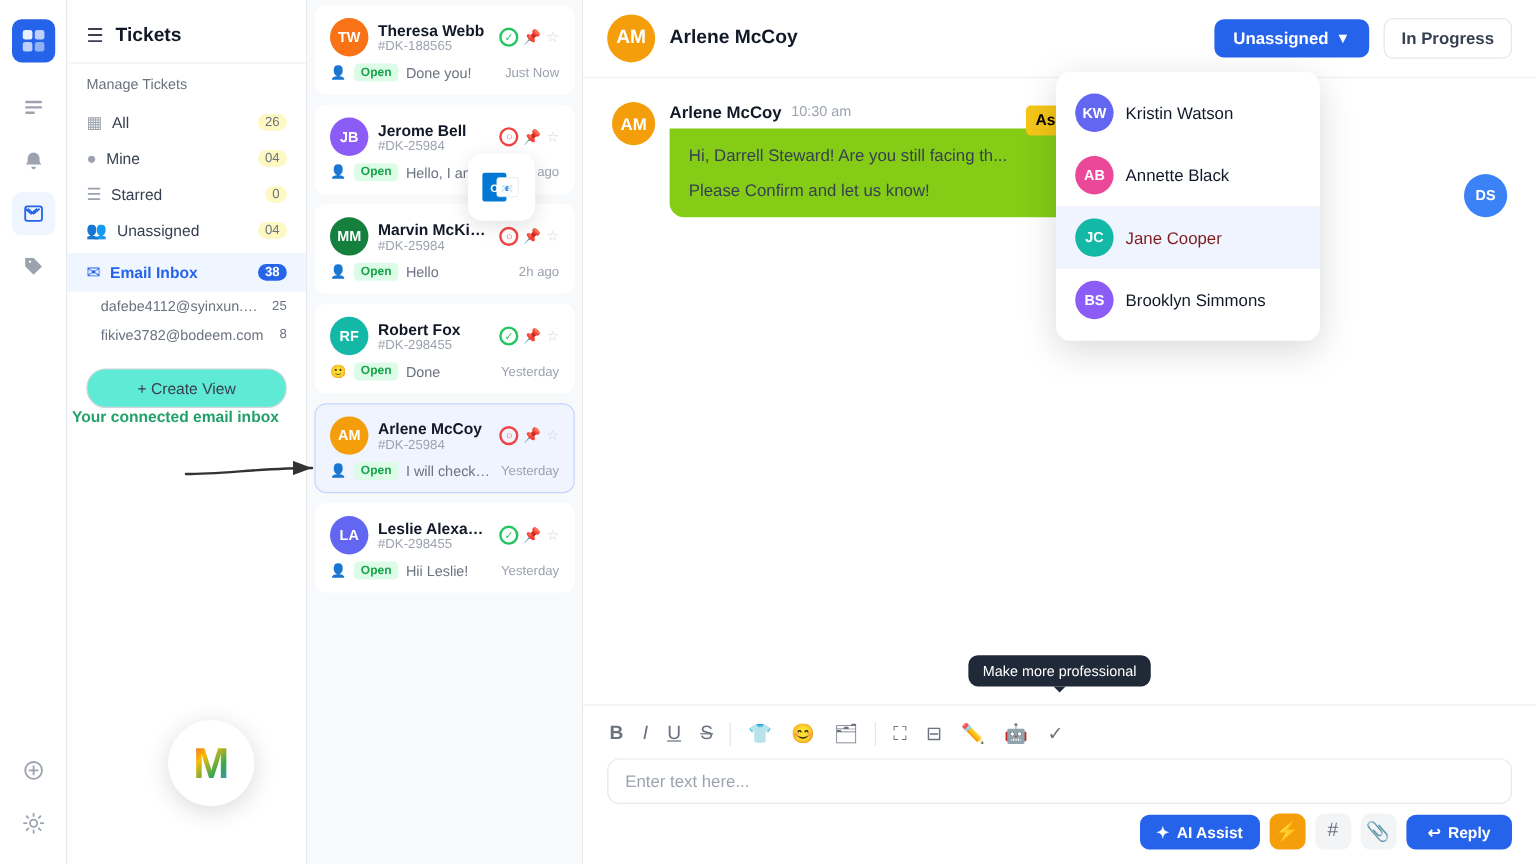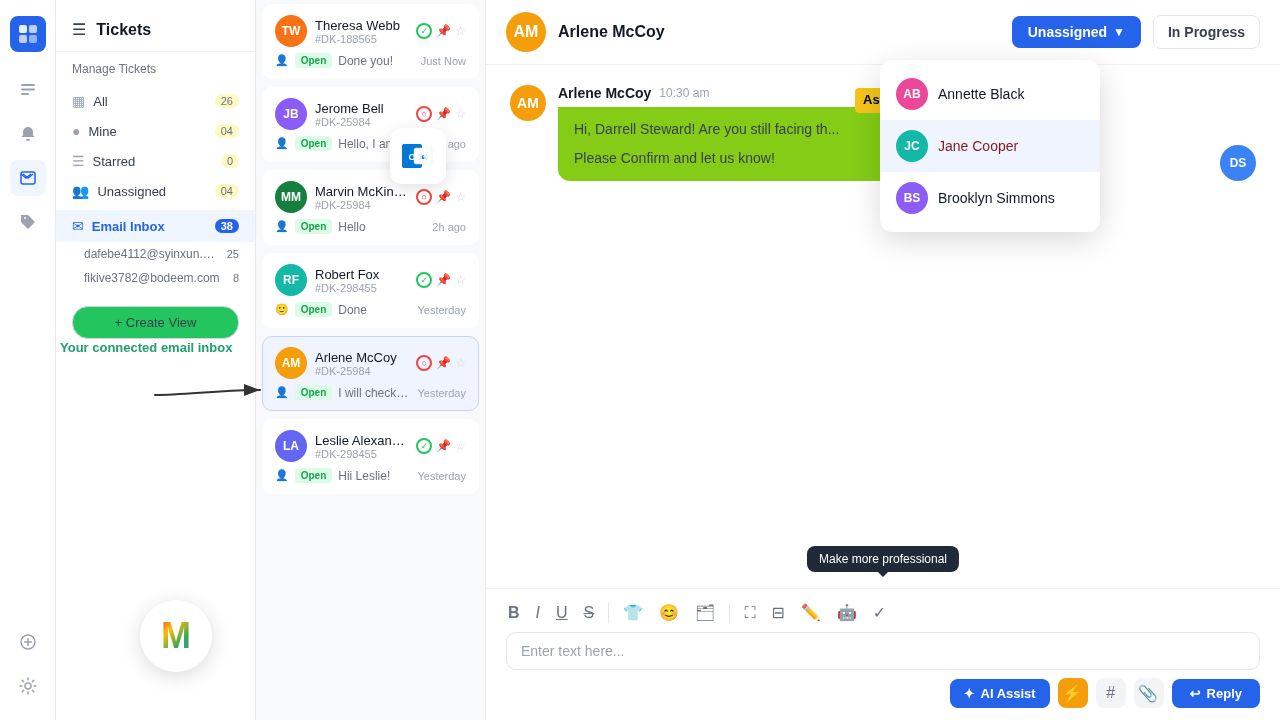--- a/index.html
+++ b/index.html
@@ -240,21 +240,21 @@
     .sub-inbox-count {
       font-size: 11px;
       color: #6b7280;
     }
 
     .create-view-btn {
       margin: 16px;
       padding: 8px 16px;
       border: 1px solid #d1d5db;
       border-radius: 16px;
-      background: #22c55e;
+      background: #5eead4;
       font-size: 13px;
       color: #374151;
       cursor: pointer;
       text-align: center;
     }
 
     
     .ticket-list-panel {
       width: 230px;
       background: #f8f9fa;
@@ -287,21 +287,21 @@
       align-items: center;
       justify-content: center;
       font-size: 12px;
       font-weight: 600;
       color: #fff;
       flex-shrink: 0;
     }
     .ticket-info { flex: 1; min-width: 0; }
     .ticket-name {
       font-size: 13px;
-      font-weight: 400;
+      font-weight: 700;
       color: #111827;
       white-space: nowrap;
       overflow: hidden;
       text-overflow: ellipsis;
     }
     .ticket-id {
       font-size: 11px;
       color: #9ca3af;
     }
     .ticket-actions {
@@ -926,20 +926,24 @@
       <div class="chat-topbar-avatar">AM</div>
       <span class="chat-topbar-name">Arlene McCoy</span>
       <button class="unassigned-btn">
         <span>Unassigned</span>
         <span class="chevron">▼</span>
       </button>
       <div class="in-progress-badge">In Progress</div>
     </div>
 
     <div class="assign-dropdown">
+      <div class="dropdown-item">
+        <div class="dropdown-avatar-placeholder" style="background:#6366f1;">KW</div>
+        <span class="dropdown-name">Kristin Watson</span>
+      </div>
       <div class="dropdown-item">
         <div class="dropdown-avatar-placeholder" style="background:#ec4899;">AB</div>
         <span class="dropdown-name">Annette Black</span>
       </div>
       <div class="dropdown-item" style="background:#f0f4ff;">
         <div class="dropdown-avatar-placeholder" style="background:#14b8a6;">JC</div>
         <span class="dropdown-name" style="color:#7f1d1d; font-weight:400;">Jane Cooper</span>
       </div>
       <div class="dropdown-item">
         <div class="dropdown-avatar-placeholder" style="background:#8b5cf6;">BS</div>

